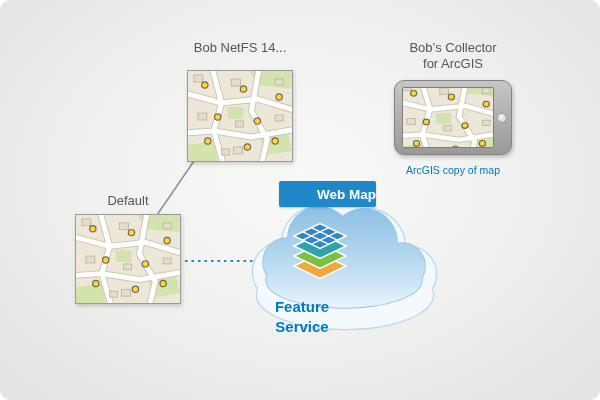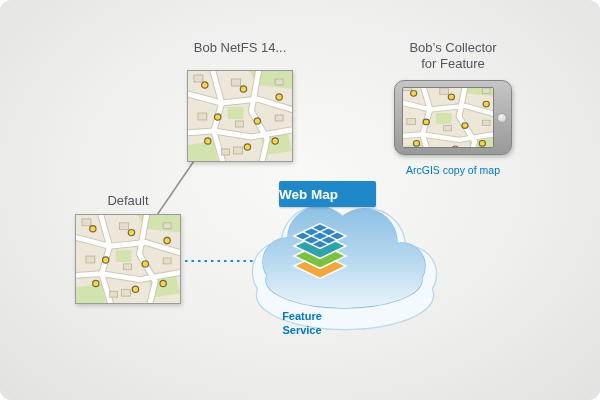--- a/index.html
+++ b/index.html
@@ -31,25 +31,25 @@
   }
   .tablet-screen svg { display: block; width: 100%; height: 100%; }
   .home-btn {
     position: absolute; right: 4px; top: 50%; transform: translateY(-50%);
     width: 10px; height: 10px; border-radius: 50%;
     background: radial-gradient(circle at 35% 30%, #f5f5f5, #cccccc);
     border: 1px solid #a0a0a0;
   }
   .banner {
     background: #1e88c8; border-radius: 2px;
-    display: flex; align-items: center; justify-content: flex-start;
+    display: flex; align-items: center; justify-content: flex-end;
     color: #ffffff; font-size: 13.5px; font-weight: bold;
     box-shadow: 0 1px 2px rgba(0,0,0,.2);
   }
-  .fs-label { color: #0079c1; font-size: 11px; font-weight: bold; text-align: center; line-height: 1.3; margin-top: 12px; }
+  .fs-label { color: #0079c1; font-size: 15px; font-weight: bold; text-align: center; line-height: 1.3; }
   .fs-label span { display: block; }
 </style>
 </head>
 <body>
 
 <div class="stage">
 
   <svg class="overlay" viewBox="0 0 600 400">
     <defs>
       <linearGradient id="cloudGrad" gradientUnits="userSpaceOnUse" x1="0" y1="205" x2="0" y2="305">
@@ -158,21 +158,21 @@
     <span>Bob NetFS 14...</span>
   </div>
   <div class="abs map-box" style="left:187px; top:70px; width:106px; height:92px;">
     <svg viewBox="0 0 105 90" preserveAspectRatio="none">
       <use href="#map-art"></use>
     </svg>
   </div>
 
   <div class="abs node-label" style="left:392px; top:32px; width:122px;margin-top:8px;">
     <span>Bob’s Collector</span>
-    <span>for Feature</span>
+    <span>for ArcGIS</span>
   </div>
   <div class="abs tablet" style="left:394px; top:80px; width:118px; height:75px;">
     <div class="tablet-screen">
       <svg viewBox="6 8 93 66" preserveAspectRatio="none">
         <use href="#map-art"></use>
       </svg>
     </div>
     <div class="home-btn"></div>
   </div>
   <div class="abs blue-caption" style="left:392px; top:163px; width:122px;">

